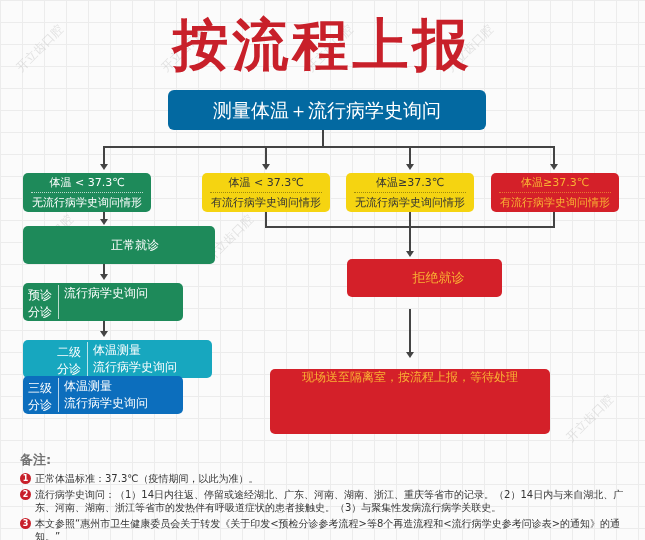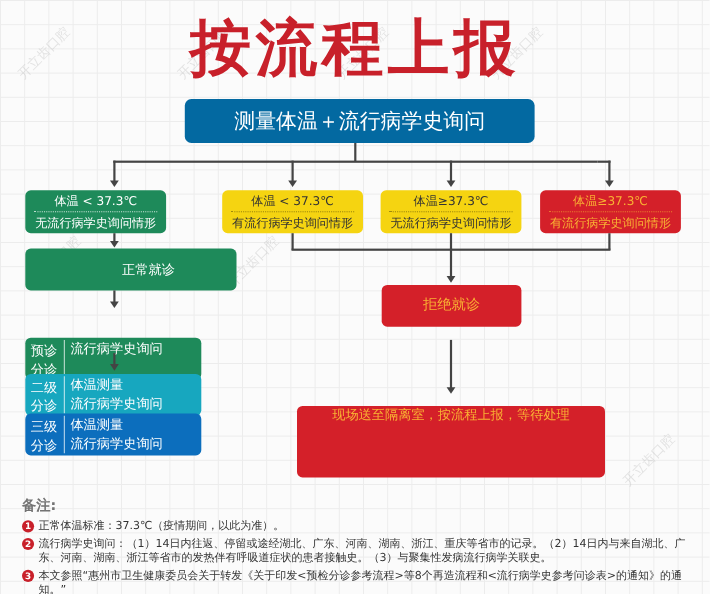--- a/index.html
+++ b/index.html
@@ -40,26 +40,26 @@
     .yellow .l1 { border-bottom-color: rgba(0,0,0,0.35); }
     .red { background: #d42029; color: #f9b233; }
     .red .l1 { border-bottom-color: rgba(249,178,51,0.6); }
     .step-box {
       position: absolute; left: 23px; width: 160px; border-radius: 5px; color: #fff; font-size: 12px;
     }
     .step-single { height: 38px; line-height: 38px; text-align: center; padding-left: 32px; }
     .two-col { display: flex; align-items: stretch; height: 38px; }
     .two-col .lbl { width: 30px; padding-left: 5px; line-height: 17px; padding-top: 2px; border-right: 1px solid rgba(255,255,255,0.7); margin: 2px 0; }
     .two-col .txt { padding-left: 5px; line-height: 17px; padding-top: 2px; white-space: nowrap; }
-    .teal { background: #17a7bf; }
+    .teal { background: #17a7bf; padding-left: 29px; }
     .blue { background: #0c6ebd; }
     .refuse {
       left: 347px; top: 259px; width: 127px; height: 38px;
       background: #d42029; border-radius: 5px; color: #f9b233;
-      text-align: center; line-height: 38px; font-size: 13px;
+      text-align: center; line-height: 38px; font-size: 13px; padding-left: 28px;
     }
     .isolate {
       left: 270px; top: 369px; width: 280px; height: 65px;
       background: #d42029; border-radius: 5px; color: #f9b233;
       text-align: center; font-size: 12px; display: flex; justify-content: center;
     }
     .isolate div { line-height: 16px; }
     .notes { left: 20px; top: 451px; width: 615px; font-size: 10px; color: #333; }
     .notes .head { font-size: 13px; font-weight: bold; color: #737373; margin-bottom: 3px; }
     .note { display: flex; line-height: 13px; margin-bottom: 3px; }
@@ -115,21 +115,21 @@
   <div class="l1">体温≥37.3℃</div>
   <div class="l2">有流行病学史询问情形</div>
 </div>
 
 <div class="line" style="left:103px;top:212px;width:2px;height:9px;"></div>
 <div class="arrow" style="left:100px;top:219px;"></div>
 <div class="step-box green step-single" style="top:226px;">正常就诊</div>
 
 <div class="line" style="left:103px;top:264px;width:2px;height:12px;"></div>
 <div class="arrow" style="left:100px;top:274px;"></div>
-<div class="step-box green two-col" style="top:283px;margin-top:24px;">
+<div class="step-box green two-col" style="top:283px;">
   <div class="lbl">
       <div>预诊</div>
       <div>分诊</div>
     </div>
   <div class="txt">
       <div>流行病学史询问</div>
     </div>
 </div>
 
 <div class="line" style="left:103px;top:321px;width:2px;height:12px;"></div>

